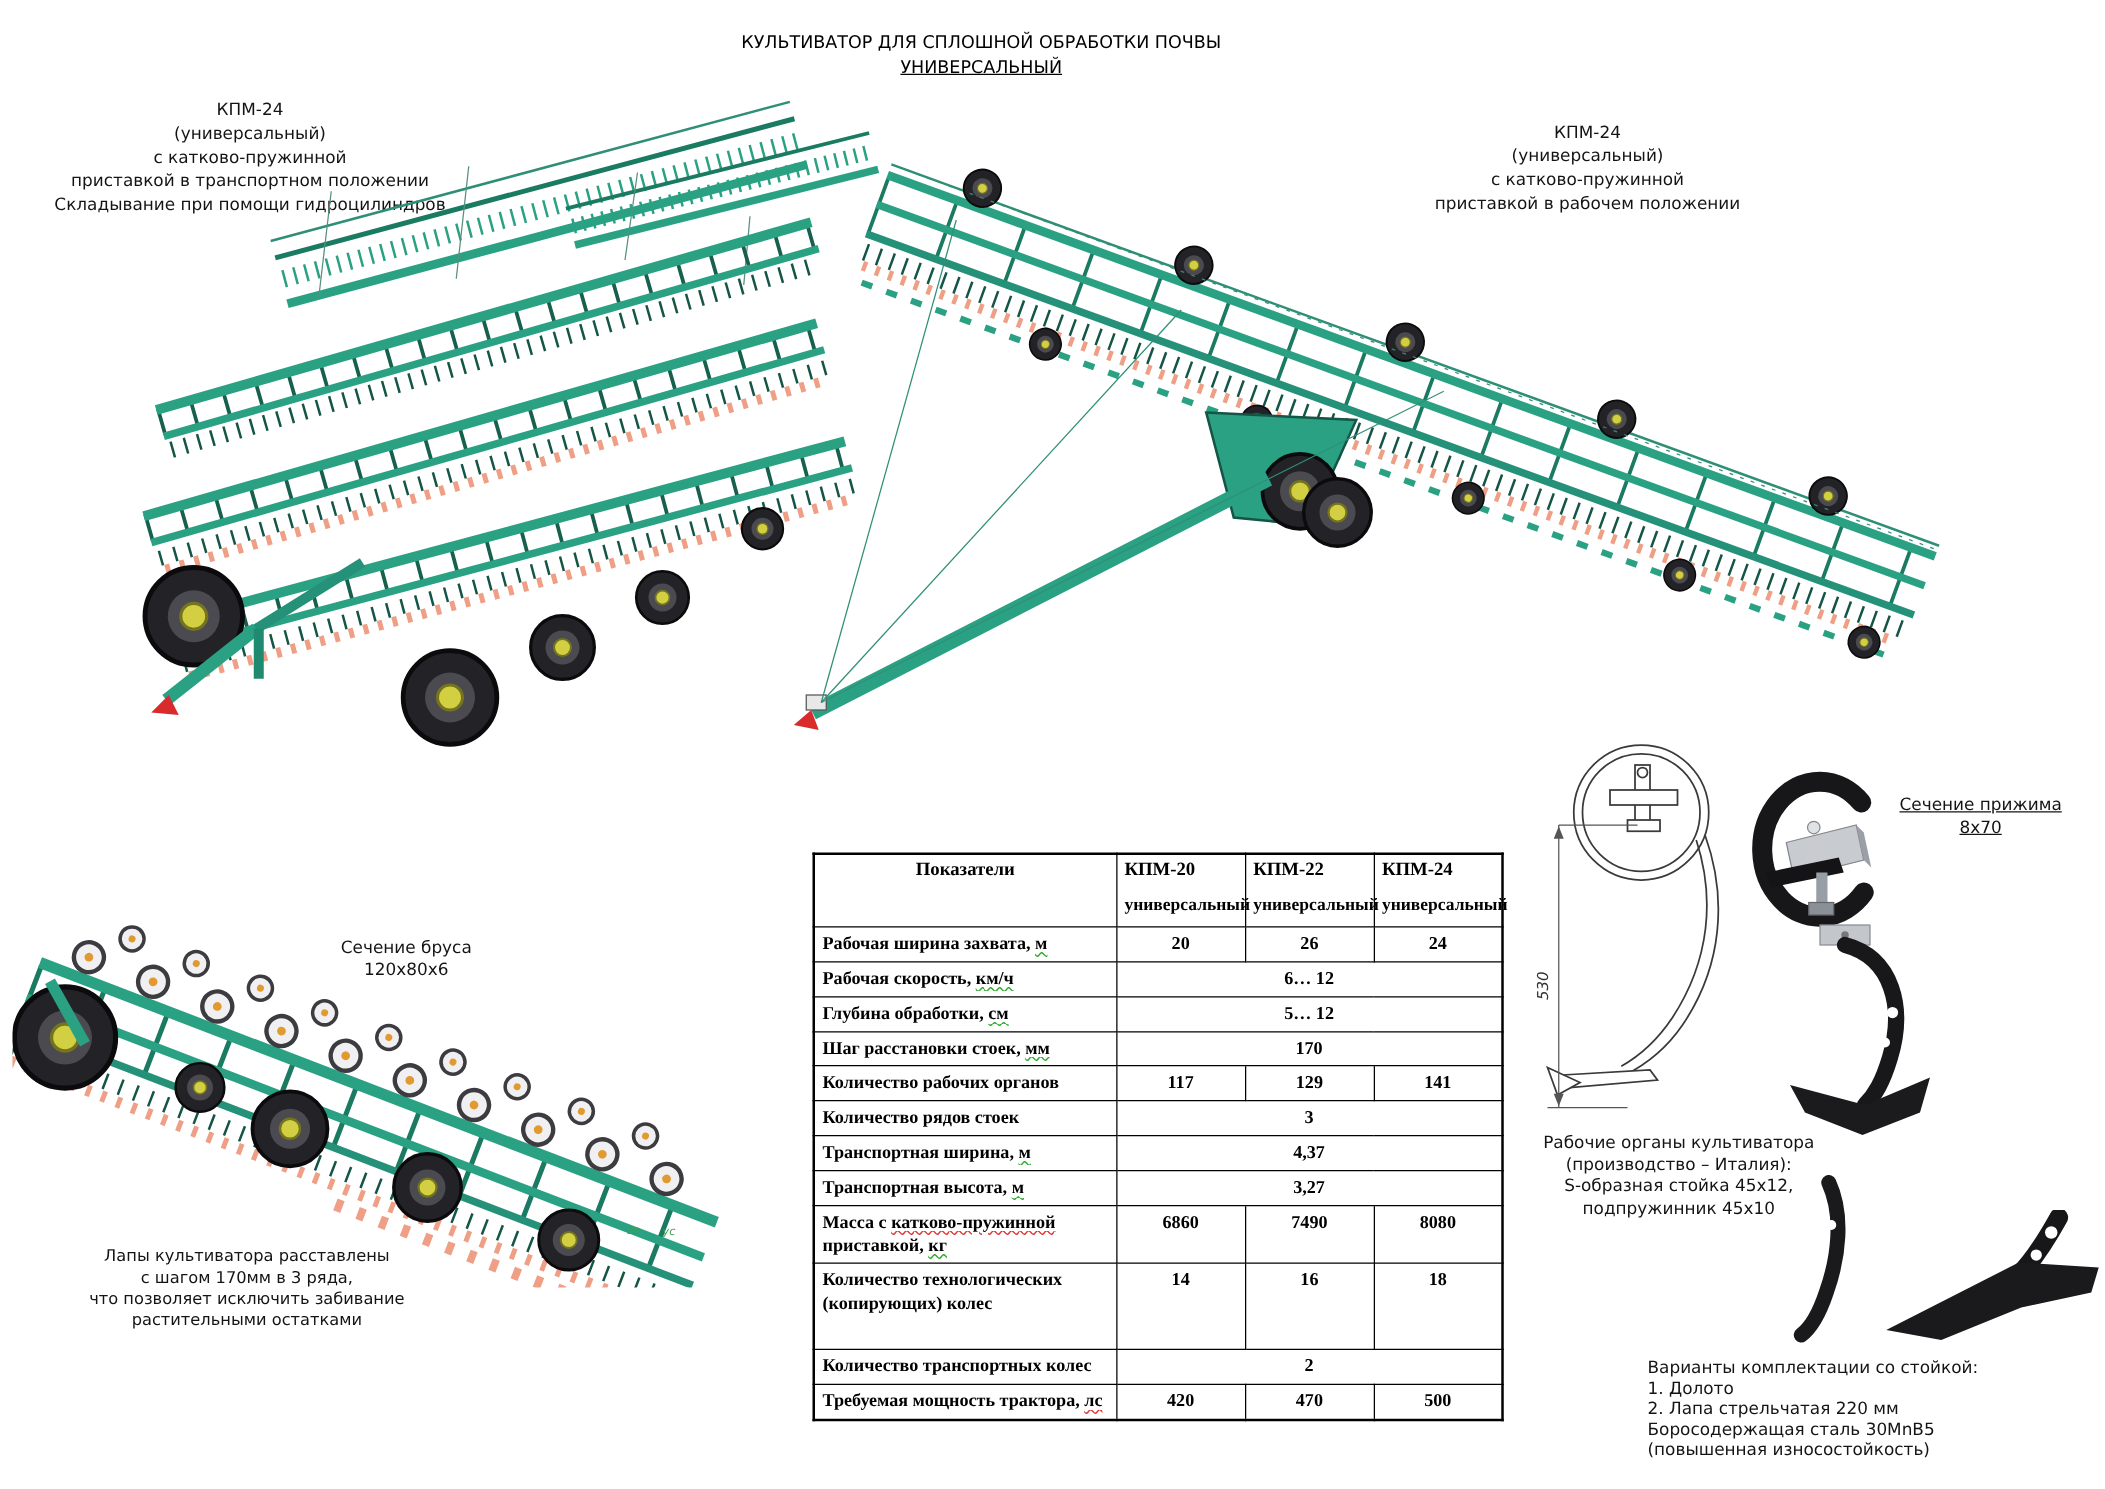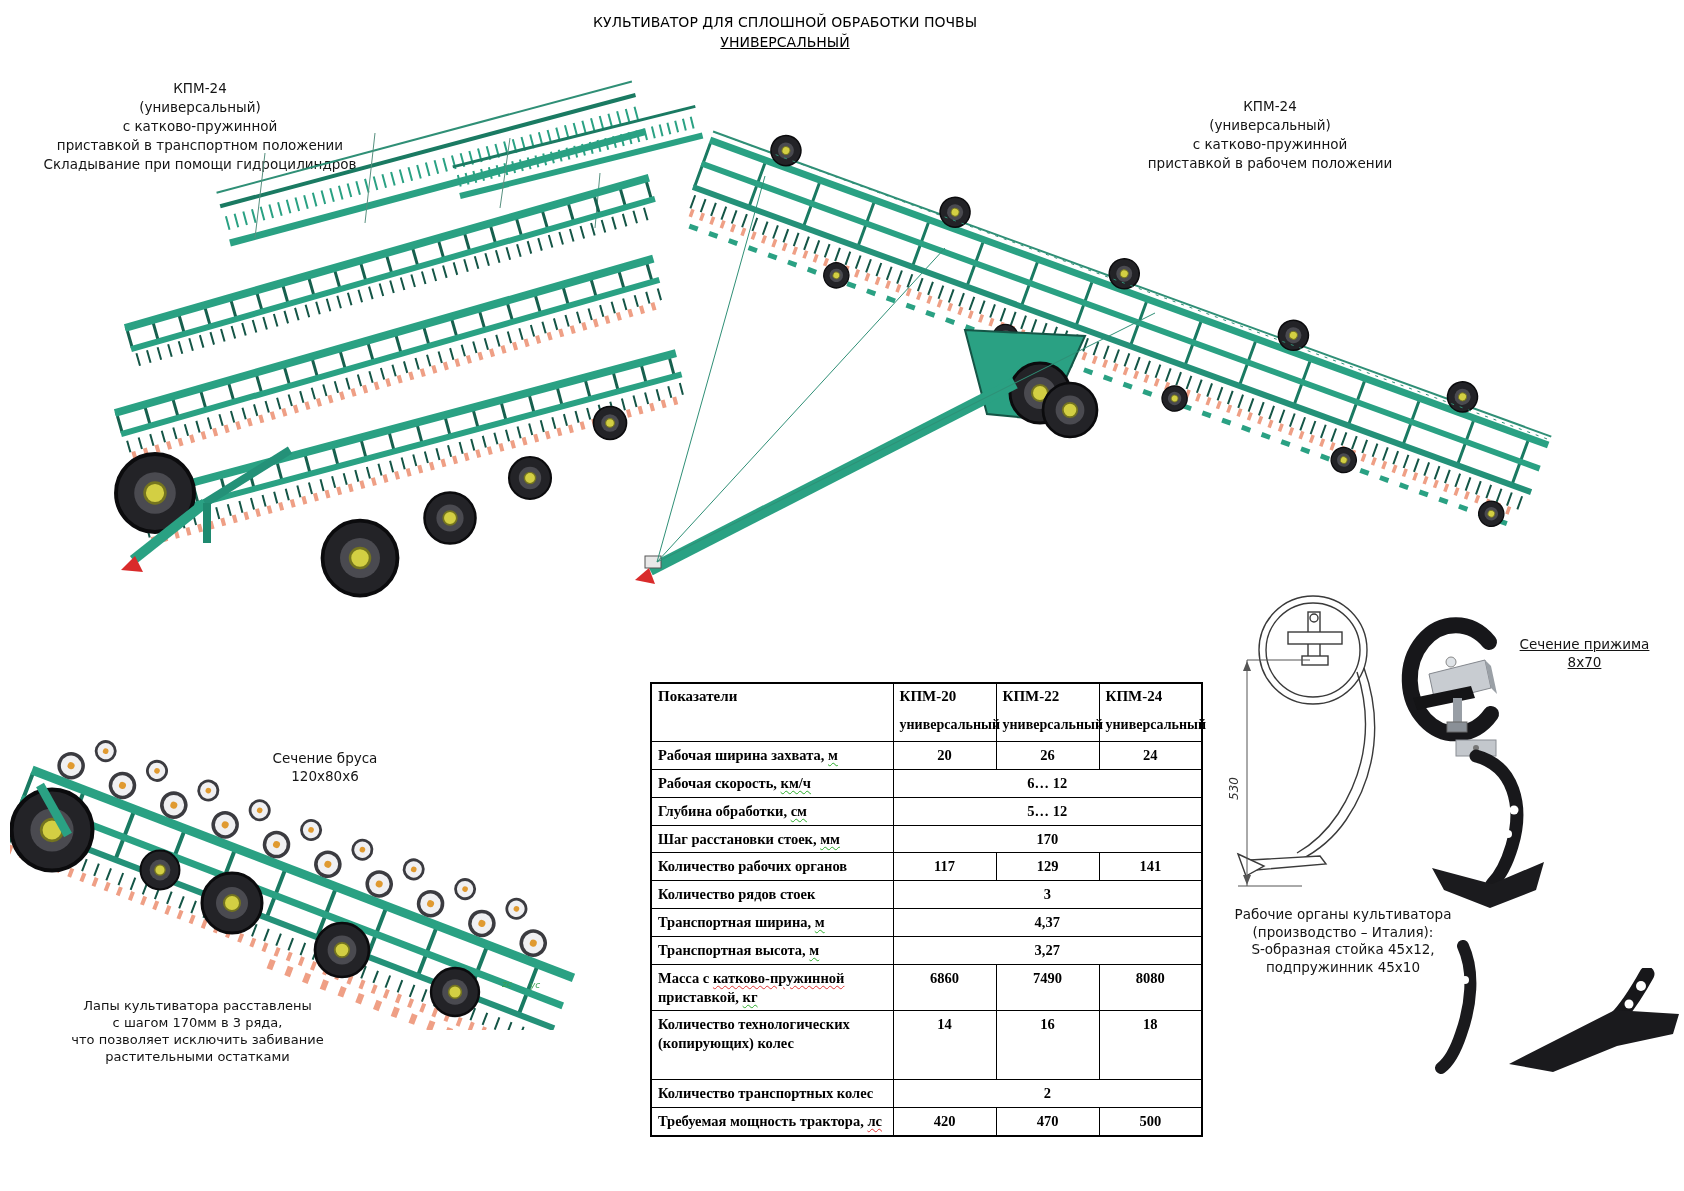--- a/index.html
+++ b/index.html
@@ -1,18 +1,18 @@
 <!DOCTYPE html>
 <html><head>
 <meta charset="utf-8">
 <style>
   html,body{margin:0;padding:0;background:#fff;}
   .page{position:relative;width:1684px;height:1191px;background:#ffffff;overflow:hidden;
         font-family:"DejaVu Sans","Liberation Sans",sans-serif;color:#141414;}
-  .title{position:absolute;left:535px;top:12px;width:500px;text-align:center;
+  .title{position:absolute;left:535px;top:24px;width:500px;text-align:center;
          font-size:14px;line-height:20px;color:#000;}
   .title .u{text-decoration:underline;}
   .ann{position:absolute;font-size:13.5px;line-height:19px;text-align:center;color:#141414;}
   .a-transport{left:30px;top:79px;width:340px;}
   .a-working{left:1100px;top:97px;width:340px;}
   .a-beam{left:225px;top:749px;width:200px;line-height:18px;}
   .a-tines{left:35px;top:997px;width:325px;font-size:13px;line-height:17px;}
   .a-clamp{left:1492px;top:635px;width:185px;line-height:18px;text-decoration:underline;}
   .a-organs{left:1232px;top:906px;width:222px;font-size:13.5px;line-height:17.5px;}
   .a-options{left:1318px;top:1086px;width:350px;text-align:left;font-size:13.5px;line-height:16.5px;}
@@ -23,21 +23,21 @@
   .f-sstand{left:1150px;top:548px;width:250px;height:355px;}
   .f-clampimg{left:1393px;top:602px;width:120px;height:170px;}
   .f-blackstand{left:1418px;top:738px;width:135px;height:170px;}
   .f-chisel{left:1425px;top:940px;width:65px;height:135px;}
   .f-sweepimg{left:1495px;top:968px;width:190px;height:110px;}
   table.spec{position:absolute;left:650px;top:682px;width:551px;border-collapse:collapse;
              font-family:"Liberation Serif","DejaVu Serif",serif;font-weight:bold;color:#000;
              border:2px solid #000;table-layout:fixed;}
   .spec th,.spec td{border:1px solid #000;vertical-align:top;padding:4px 6px;}
   .spec th{font-size:15px;text-align:left;padding-bottom:8px;}
-  .spec th.h-ind{text-align:left;}
+  .spec th.h-ind{text-align:center;}
   .spec th .sub{margin-top:12px;font-size:14px;}
   .spec td.c-label{font-size:14.5px;text-align:left;line-height:1.3;}
   .spec td.c-val{font-size:14.5px;text-align:center;line-height:1.3;}
   .spec td.tall{padding-bottom:26px;margin-left:19px;}
   .sq-g{text-decoration:underline;text-decoration-style:wavy;text-decoration-color:#2bab2b;
         text-decoration-thickness:1px;text-underline-offset:2px;}
   .sq-r{text-decoration:underline;text-decoration-style:wavy;text-decoration-color:#e03434;
         text-decoration-thickness:1px;text-underline-offset:2px;}
 </style>
 </head>
@@ -49,20 +49,21 @@
     <div>КУЛЬТИВАТОР ДЛЯ СПЛОШНОЙ ОБРАБОТКИ ПОЧВЫ</div>
     <div class="u">УНИВЕРСАЛЬНЫЙ</div>
   </div>
 
   <div class="ann a-transport">КПМ-24<br>(универсальный)<br>с катково-пружинной<br>приставкой в транспортном положении<br>Складывание при помощи гидроцилиндров</div>
   <div class="ann a-working">КПМ-24<br>(универсальный)<br>с катково-пружинной<br>приставкой в рабочем положении</div>
   <div class="ann a-beam">Сечение бруса<br>120х80х6</div>
   <div class="ann a-tines">Лапы культиватора расставлены<br>с шагом 170мм в 3 ряда,<br>что позволяет исключить забивание<br>растительными остатками</div>
   <div class="ann a-clamp">Сечение прижима<br>8х70</div>
   <div class="ann a-organs">Рабочие органы культиватора<br>(производство – Италия):<br>S-образная стойка 45х12,<br>подпружинник 45х10</div>
+  <div class="ann a-options">Варианты комплектации со стойкой:<br>1. Долото<br>2. Лапа стрельчатая 220 мм<br>Боросодержащая сталь 30MnB5<br>(повышенная износостойкость)</div>
 
   <div class="fig f-transport">
     <svg viewBox="0 0 660 520" width="660" height="520">
       <defs>
         <g id="wA">
           <circle r="30" fill="#232327" stroke="#0b0b0d" stroke-width="3"></circle>
           <circle r="16" fill="#4a4a50"></circle>
           <circle r="8" fill="#d3cf43" stroke="#74741f" stroke-width="2"></circle>
         </g>
       </defs>

